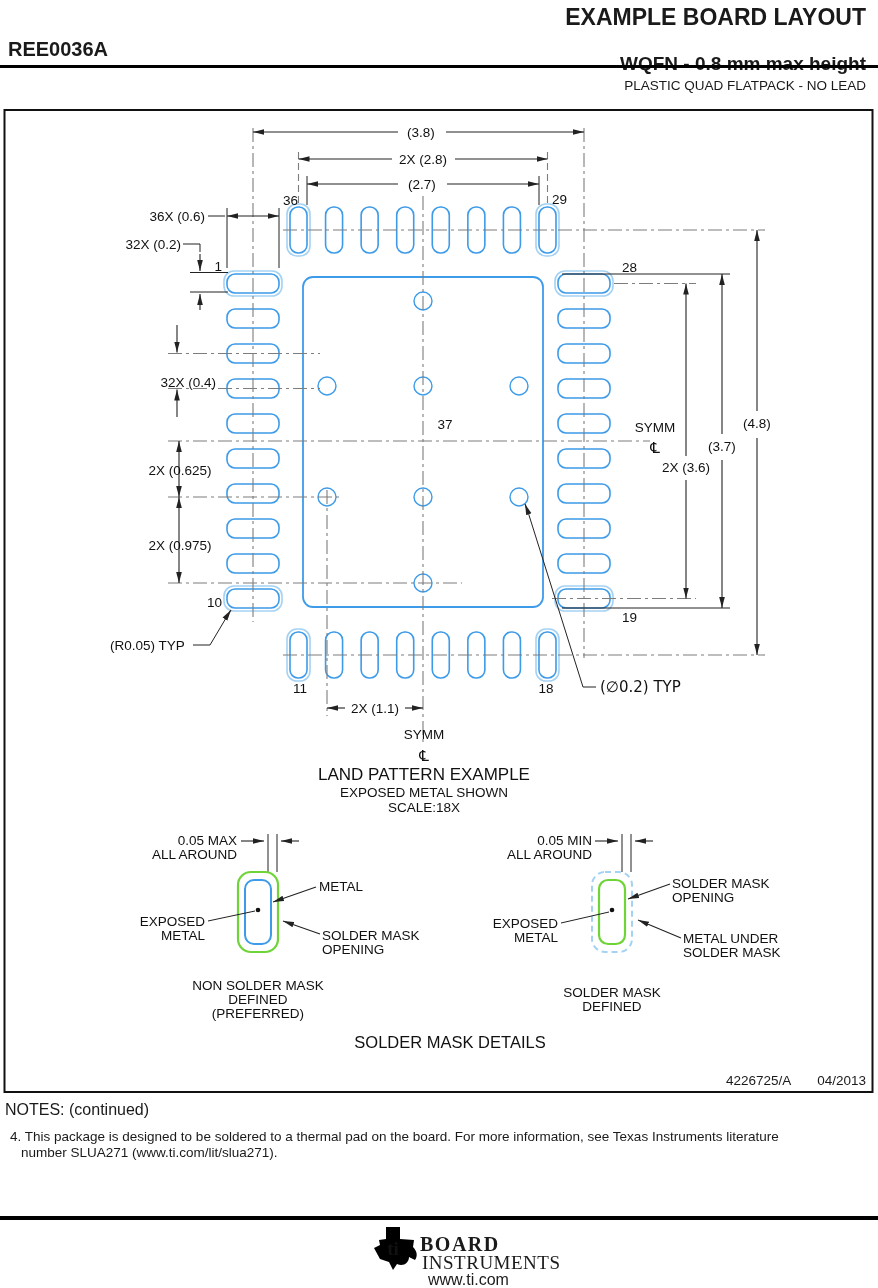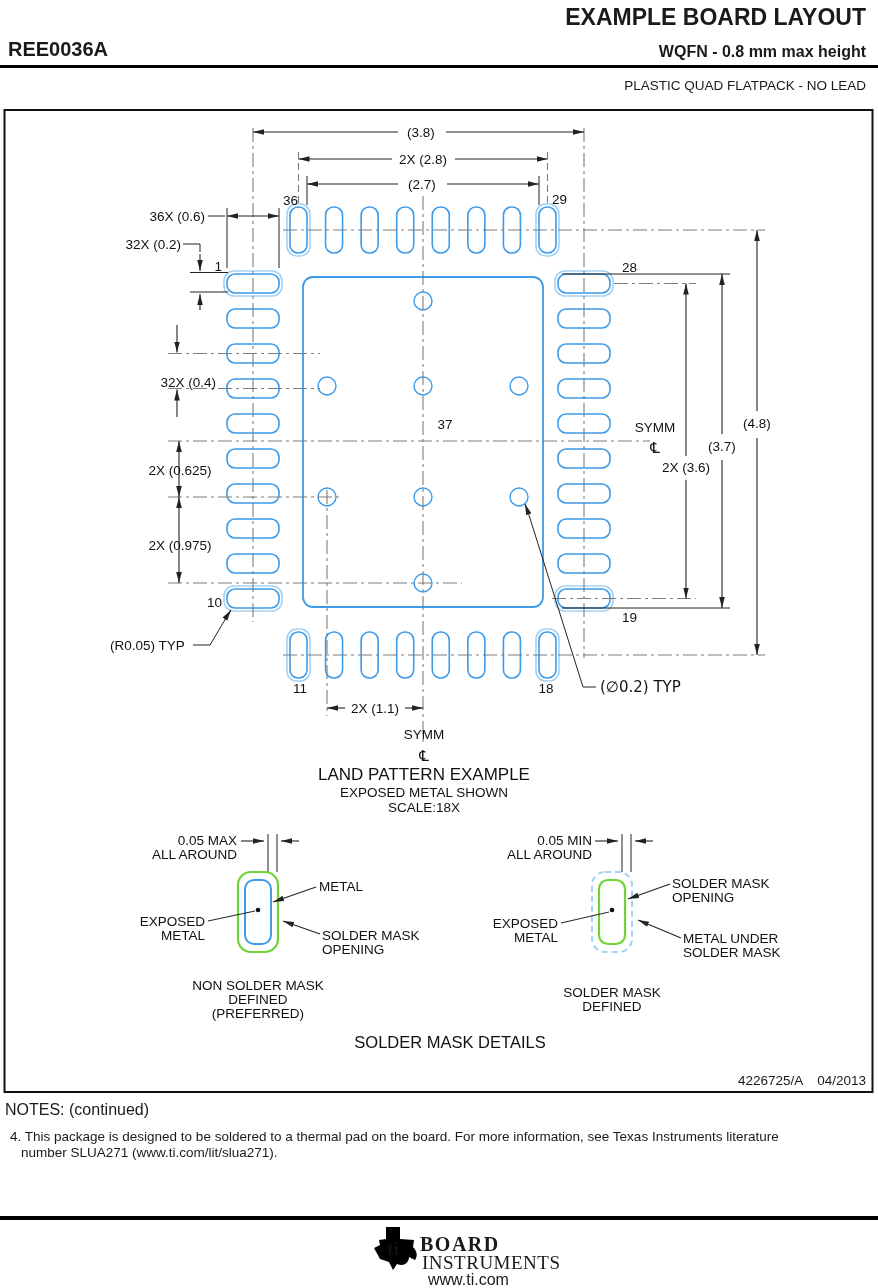--- a/index.html
+++ b/index.html
@@ -7,24 +7,24 @@
     --cl-gray:#7d7d7d; --ink:#1a1a1a;
   }
   *{margin:0;padding:0;box-sizing:border-box}
   html,body{background:#fff}
   body{width:878px;height:1288px;position:relative;font-family:"Liberation Sans",sans-serif;color:var(--ink);overflow:hidden}
   .abs{position:absolute}
   .b{font-weight:bold}
   .r{text-align:right}
   .page-title{top:4px;right:12px;font-size:23px}
   .part-number{top:38px;left:8px;font-size:20px}
-  .package-spec{top:43px;right:12px;font-size:16px}
+  .package-spec{top:53px;right:12px;font-size:19px}
   .header-rule{top:65px;left:0;width:878px;height:3px;background:#000}
   .package-type{top:78px;right:12px;font-size:13.5px}
-  .doc-number{top:1073px;right:12px;font-size:13.5px;display:flex;gap:14px}
+  .doc-number{top:1073px;right:12px;font-size:13.5px;display:flex;gap:26px}
   .notes-heading{top:1101px;left:5px;font-size:16px}
   .note-line1{top:1129px;left:10px;font-size:13.5px}
   .note-line2{top:1145px;left:21px;font-size:13.5px}
   .footer-rule{top:1216px;left:0;width:878px;height:3.5px;background:#000}
   .brand-texas{top:1233px;left:420px;font-family:"Liberation Serif",serif;font-size:20px;font-weight:bold;letter-spacing:1.5px}
   .brand-instr{top:1252px;left:422px;font-family:"Liberation Serif",serif;font-size:19px;font-weight:normal;letter-spacing:0.5px}
   .footer-url{top:1271px;left:428px;font-size:16px}
   svg text{fill:#111;font-family:"Liberation Sans",sans-serif;font-size:13.5px}
   svg .t17{font-size:17px} svg .t16{font-size:16.5px} svg .sym{font-family:"DejaVu Sans",sans-serif;font-size:15px}
   .pad{fill:#fff;stroke:var(--pad-blue);stroke-width:1.6}

